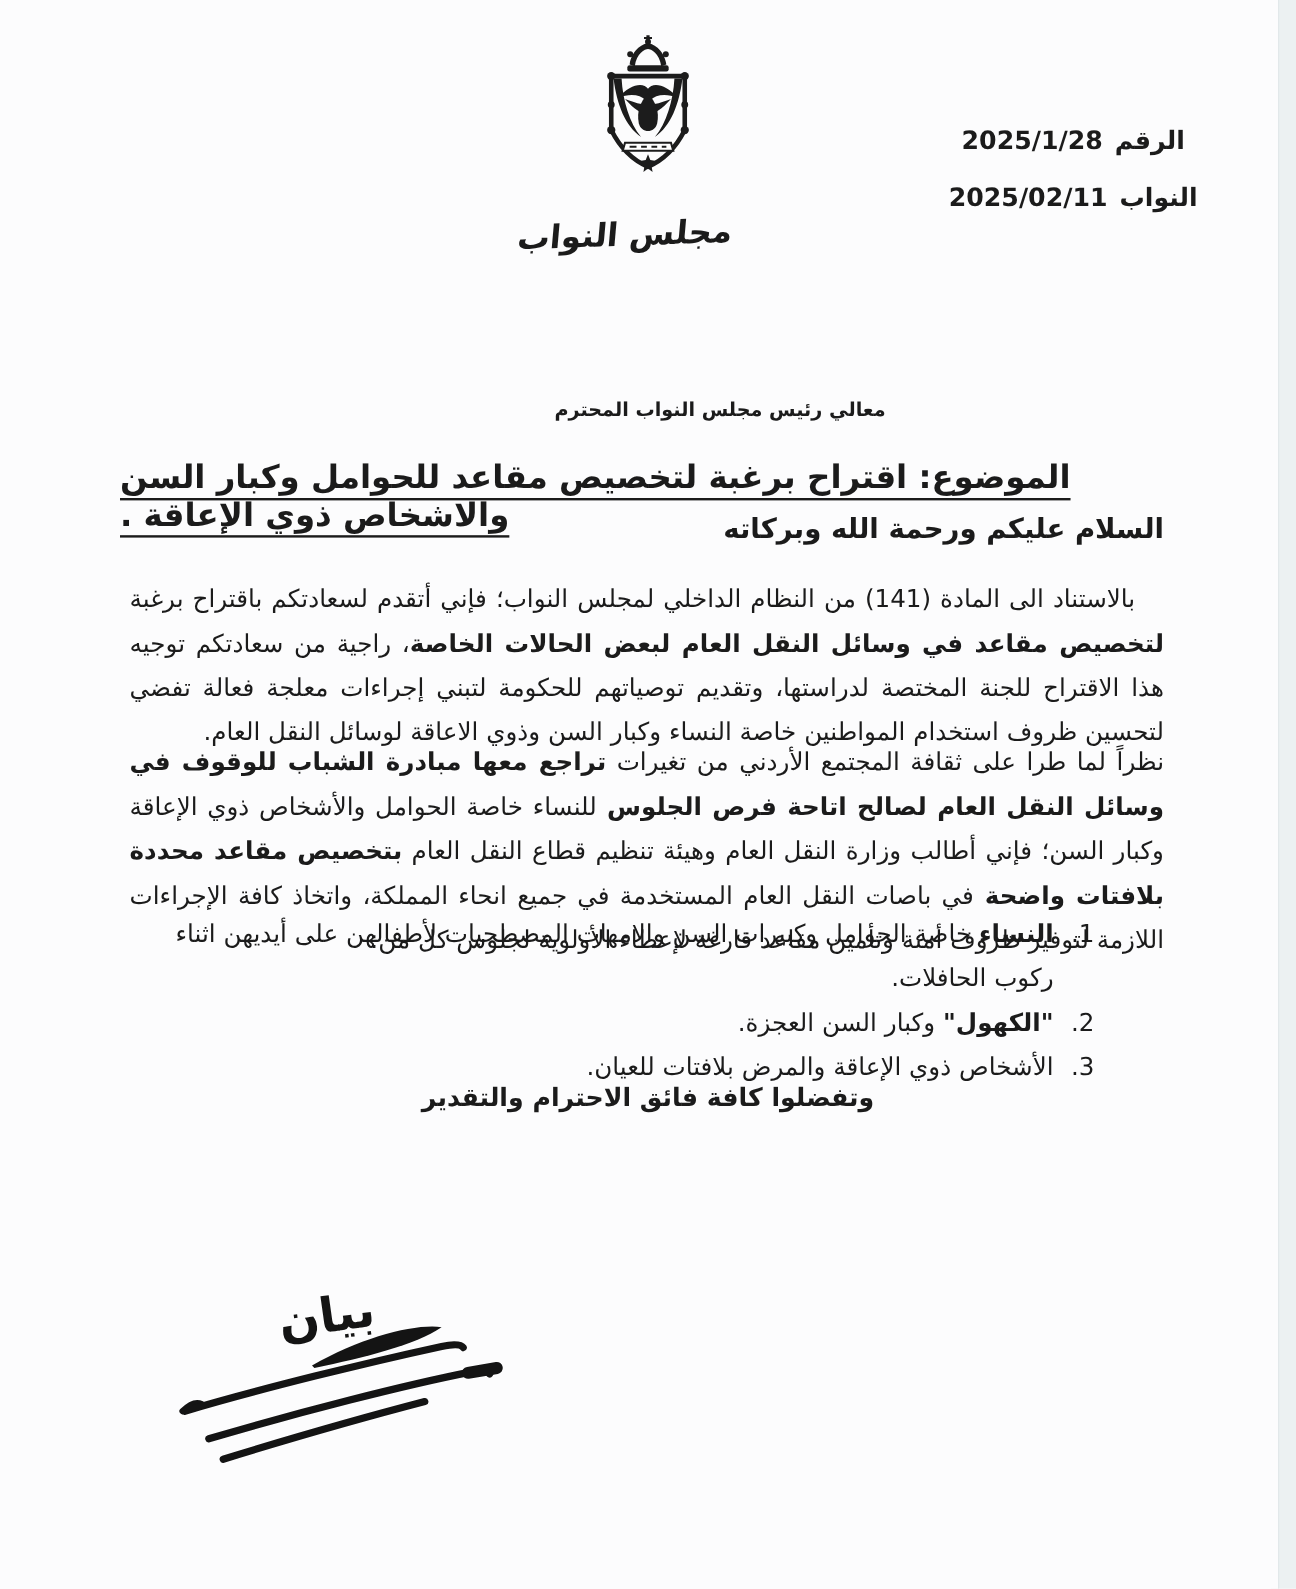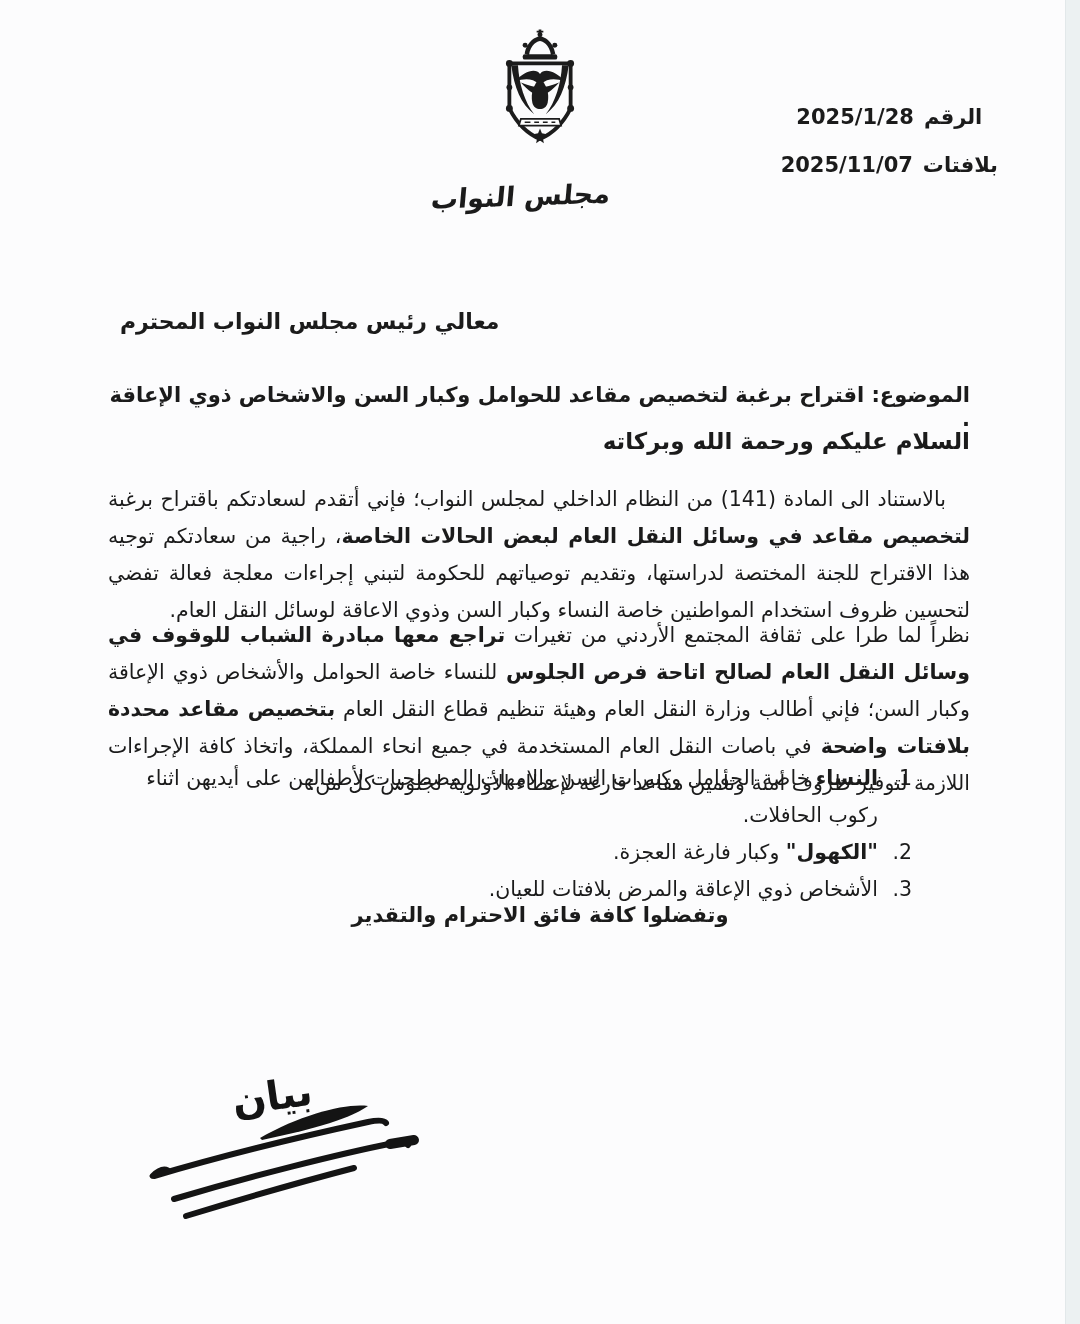--- a/index.html
+++ b/index.html
@@ -25,28 +25,28 @@
   }
   
   .ref-block{
     position:absolute;top:104px;right:82px;direction:rtl;text-align:center;
     font-weight:bold;font-size:21px;line-height:26px;
   }
   .ref-line{margin-bottom:22px;white-space:nowrap;}
   .ref-line .val{margin-right:10px;display:inline-block;}
   
   .addressee{
-    position:absolute;top:309px;left:120px;width:960px;text-align:left;
-    font-weight:bold;font-size:22px;direction:rtl;
+    position:absolute;top:332px;left:120px;width:960px;text-align:center;
+    font-weight:bold;font-size:16px;direction:rtl;
   }
   
   .subject{
-    position:absolute;top:383px;right:110px;left:100px;direction:rtl;text-align:right;
-    font-weight:bold;font-size:21px;
-    text-decoration-thickness:2px;text-underline-offset:8px;
+    position:absolute;top:383px;right:110px;left:100px;direction:rtl;text-align:left;
+    font-weight:bold;font-size:27px;
+    text-decoration:underline;text-decoration-thickness:2px;text-underline-offset:8px;
   }
   .greeting{
     position:absolute;top:428px;right:110px;direction:rtl;
     font-weight:bold;font-size:23px;
   }
   .para{
     position:absolute;right:110px;left:108px;direction:rtl;text-align:justify;
     font-size:20.5px;line-height:37px;
   }
   .para-1{top:460px;text-indent:24px;}
@@ -109,41 +109,41 @@
         <path d="M40 95 L80 95 L82 102 L38 102 Z" fill="#ffffff" stroke="#1c1c1c" stroke-width="1.8"></path>
         <path d="M44 98.5 h6 M54 98.5 h5 M63 98.5 h5 M72 98.5 h4" stroke="#1c1c1c" stroke-width="1.6"></path>
       </g>
       <path d="M60 105 l2 5 5 1 -4 4 1 5.5 -4 -3 -4 3 1 -5.5 -4 -4 5 -1 z" fill="#1c1c1c"></path>
     </svg>
     <div class="crest-caption" dir="rtl">مجلس النواب</div>
   </div>
 
   <div class="ref-block">
     <div class="ref-line"><span>الرقم</span><span class="val">2025/1/28</span></div>
-    <div class="ref-line"><span>بلافتات</span><span class="val">2025/11/07</span></div>
+    <div class="ref-line"><span>النواب</span><span class="val">2025/02/11</span></div>
   </div>
 
   <div class="addressee">معالي رئيس مجلس النواب المحترم</div>
 
   <div class="subject">الموضوع: اقتراح برغبة لتخصيص مقاعد للحوامل وكبار السن والاشخاص ذوي الإعاقة .</div>
 
   <div class="greeting">السلام عليكم ورحمة الله وبركاته</div>
 
   <p class="para para-1"><span>بالاستناد الى المادة (141) من النظام الداخلي لمجلس النواب؛ فإني أتقدم لسعادتكم باقتراح برغبة </span><b>لتخصيص مقاعد في وسائل النقل العام لبعض الحالات الخاصة</b><span>، راجية من سعادتكم توجيه هذا الاقتراح للجنة المختصة لدراستها، وتقديم توصياتهم للحكومة لتبني إجراءات معلجة فعالة تفضي لتحسين ظروف استخدام المواطنين خاصة النساء وكبار السن وذوي الاعاقة لوسائل النقل العام.</span></p>
 
   <p class="para para-2"><span>نظراً لما طرا على ثقافة المجتمع الأردني من تغيرات </span><b>تراجع معها مبادرة الشباب للوقوف في وسائل النقل العام لصالح اتاحة فرص الجلوس </b><span>للنساء خاصة الحوامل والأشخاص ذوي الإعاقة وكبار السن؛ فإني أطالب وزارة النقل العام وهيئة تنظيم قطاع النقل العام </span><b>بتخصيص مقاعد محددة بلافتات واضحة </b><span>في باصات النقل العام المستخدمة في جميع انحاء المملكة، واتخاذ كافة الإجراءات اللازمة لتوفير ظروف أمنة وتأمين مقاعد فارغة لإعطاء الأولوية لجلوس كل من:</span></p>
 
   <div class="list">
     <div class="list-item">
       <span class="num">1.</span>
       <span class="txt"><b>النساء</b><span> خاصة الحوامل وكبيرات السن والامهات المصطحبات لأطفالهن على أيديهن اثناء ركوب الحافلات.</span></span>
     </div>
     <div class="list-item">
       <span class="num">2.</span>
-      <span class="txt"><b>"الكهول"</b><span> وكبار فارغة العجزة.</span></span>
+      <span class="txt"><b>"الكهول"</b><span> وكبار السن العجزة.</span></span>
     </div>
     <div class="list-item">
       <span class="num">3.</span>
       <span class="txt"><b></b><span>الأشخاص ذوي الإعاقة والمرض بلافتات للعيان.</span></span>
     </div>
   </div>
 
   <div class="closing">وتفضلوا كافة فائق الاحترام والتقدير</div>
 
   <div class="sig-block">

